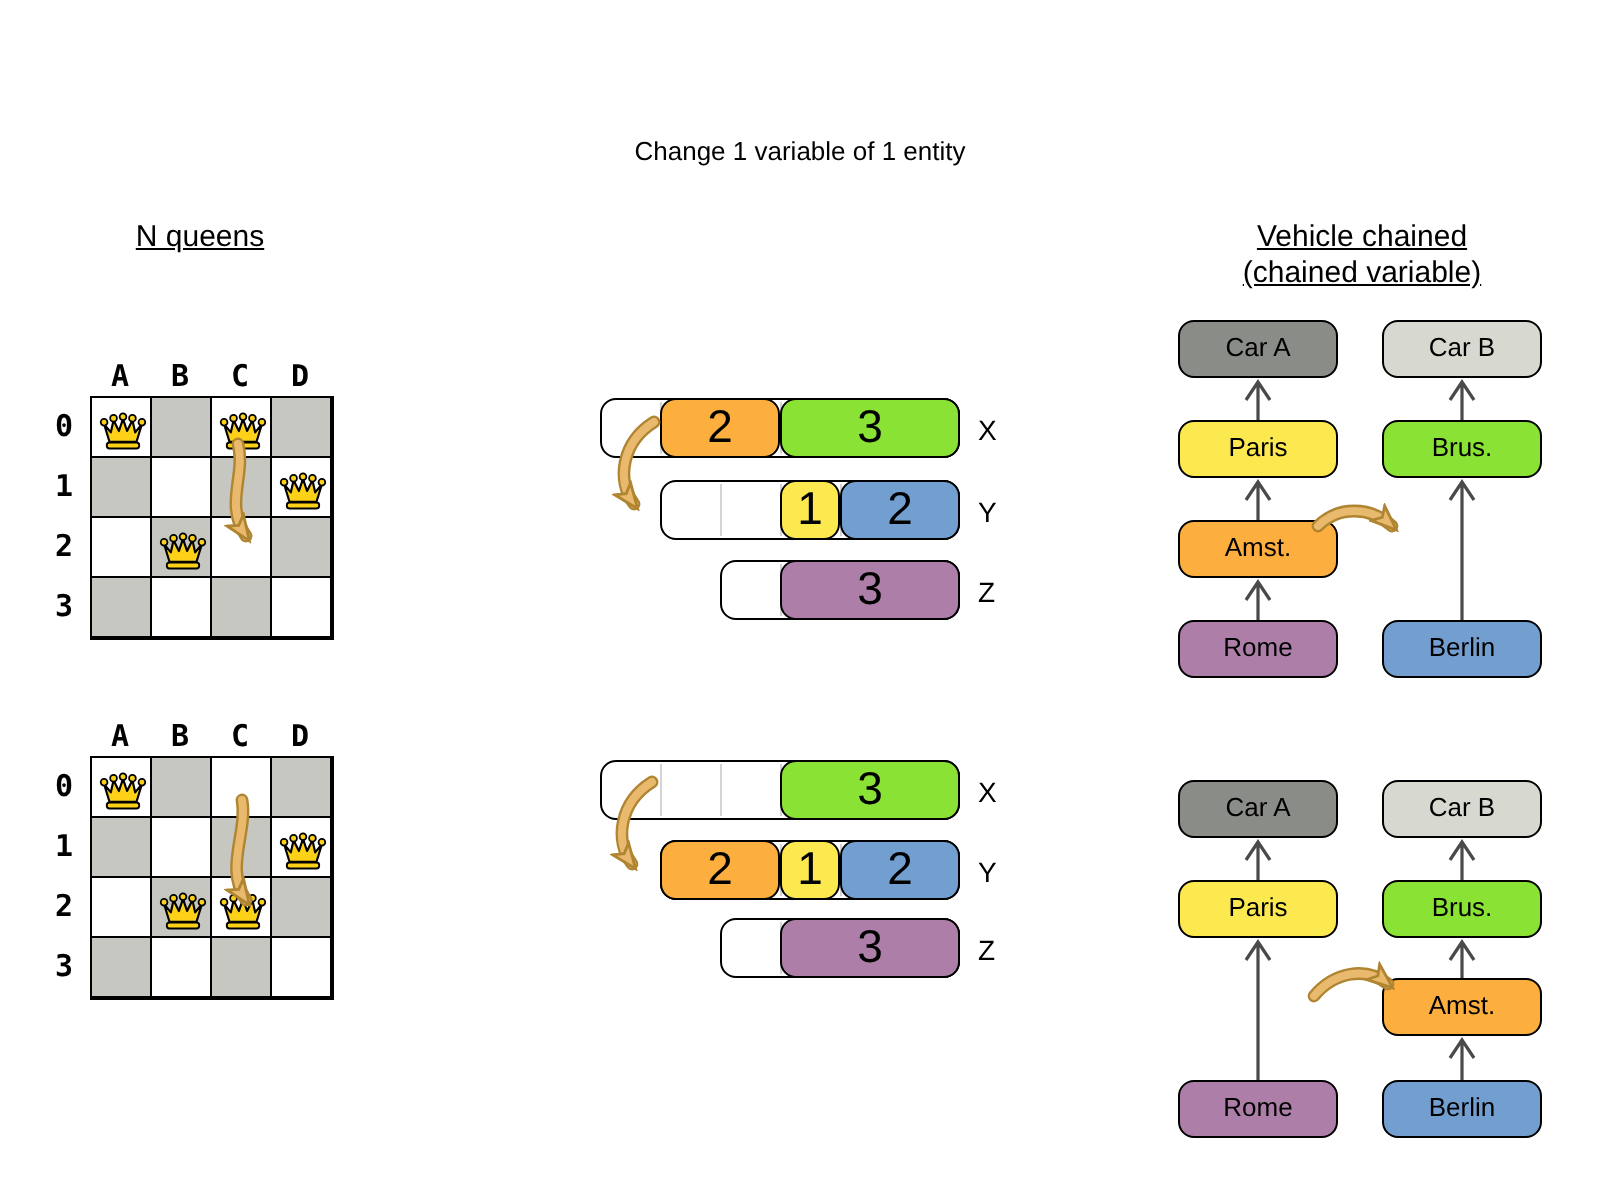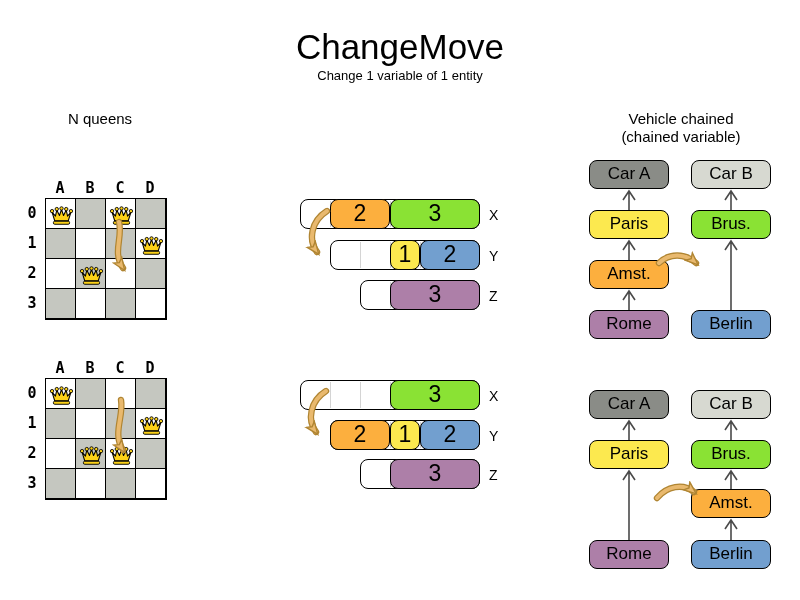--- a/index.html
+++ b/index.html
@@ -2,50 +2,49 @@
 <html><head>
 <meta charset="utf-8">
 <style>
   html,body{margin:0;padding:0;background:#fff;}
   body{width:800px;height:600px;font-family:"Liberation Sans",sans-serif;color:#000;}
   #canvas{position:relative;width:800px;height:600px;background:#fff;overflow:hidden;}
 
   .title{position:absolute;left:0;width:800px;top:28px;text-align:center;font-size:35px;line-height:38px;}
   .subtitle{position:absolute;left:0;width:800px;top:68px;text-align:center;font-size:13px;}
 
-  .col-header{position:absolute;text-align:center;font-size:15px;line-height:18px;}
+  .col-header{position:absolute;text-align:center;font-size:15px;line-height:18px;text-decoration:underline;}
   #hdr-nqueens{left:35px;width:130px;top:110px;}
   #hdr-cloud{left:335px;width:130px;top:110px;}
   #hdr-vehicle{left:606px;width:150px;top:110px;}
 
   .board{position:absolute;width:120px;height:120px;border:1.5px solid #000;background:#fff;}
   .cell{position:absolute;width:30px;height:30px;box-sizing:border-box;border-right:1px solid #000;border-bottom:1px solid #000;background:#fff;}
   .cell.dark{background:#c5c7c0;}
   .queen{position:absolute;width:27px;height:21px;}
   .col-label{position:absolute;width:30px;text-align:center;font-family:"DejaVu Sans Mono",monospace;font-weight:bold;font-size:15px;line-height:16px;}
   .row-label{position:absolute;width:18px;height:30px;line-height:30px;text-align:center;font-family:"DejaVu Sans Mono",monospace;font-weight:bold;font-size:15px;}
 
   .ccont{position:absolute;height:30px;background:#fff;border:1.5px solid #000;border-radius:8px;box-sizing:border-box;}
   .tick{position:absolute;top:1px;bottom:1px;width:1px;background:#d4d4d4;}
   .cblock{position:absolute;height:30px;border:1.5px solid #000;border-radius:8px;box-sizing:border-box;text-align:center;font-size:23px;line-height:26px;}
   .clabel{position:absolute;width:24px;font-size:14px;text-align:left;}
 
-  .vrbox{position:absolute;width:80px;height:29px;border:1.5px solid #000;border-radius:8px;box-sizing:border-box;text-align:center;font-size:17px;line-height:25px;background:#eee;}
+  .vrbox{position:absolute;width:80px;height:29px;border:1.5px solid #000;border-radius:8px;box-sizing:border-box;text-align:center;font-size:13px;line-height:25px;background:#eee;}
 
   #overlay{position:absolute;left:0;top:0;pointer-events:none;}
   .chain{stroke:#4a4a4a;stroke-width:1.6;fill:none;}
   .mv-under{stroke:#b08532;stroke-width:6.4;fill:none;stroke-linecap:round;}
   .mv-over{stroke:#e9b96e;stroke-width:4;fill:none;stroke-linecap:round;}
 </style>
 </head>
 <body>
 
 <div id="canvas">
 
-  <div class="title">ChangeMove</div>
   <div class="subtitle">Change 1 variable of 1 entity</div>
 
   <div class="col-header" id="hdr-nqueens">N queens</div>
   <div class="col-header" id="hdr-vehicle">
     <div>Vehicle chained</div>
     <div>(chained variable)</div>
   </div>
 
   <div id="boards">
       <div class="board" style="left: 45px; top: 198px;">

